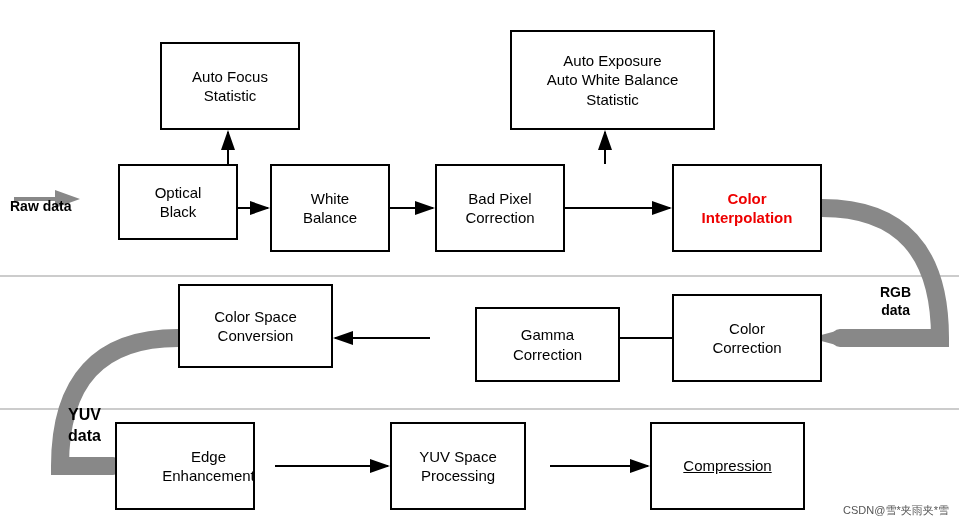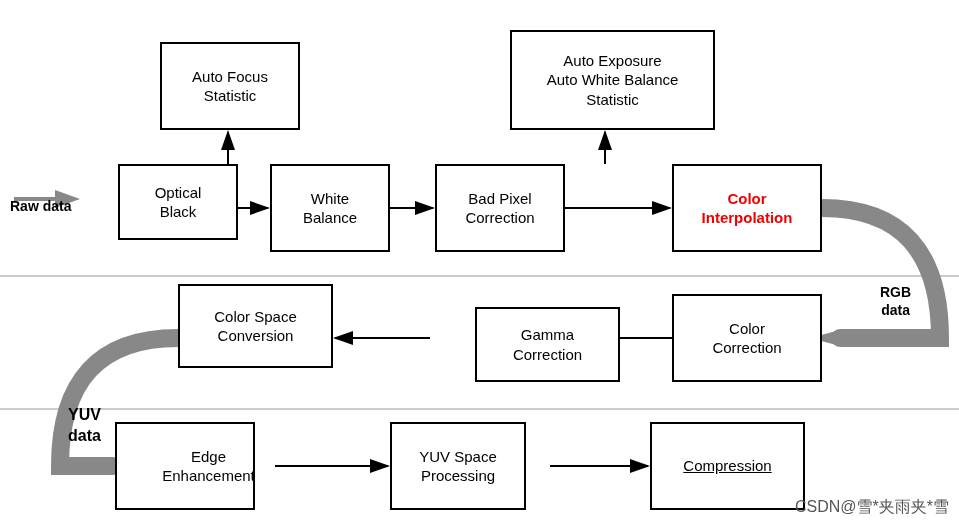--- a/index.html
+++ b/index.html
@@ -55,21 +55,21 @@
       position: absolute;
       font-size: 14px;
       font-weight: bold;
       text-align: center;
       line-height: 1.3;
     }
     .watermark {
       position: absolute;
       bottom: 8px;
       right: 10px;
-      font-size: 16px;
+      font-size: 11px;
       color: #555;
     }
   </style>
 </head>
 <body>
 
 <div class="diagram">
 
   <div class="divider" style="top: 275px;"></div>
   <div class="divider" style="top: 408px;"></div>

